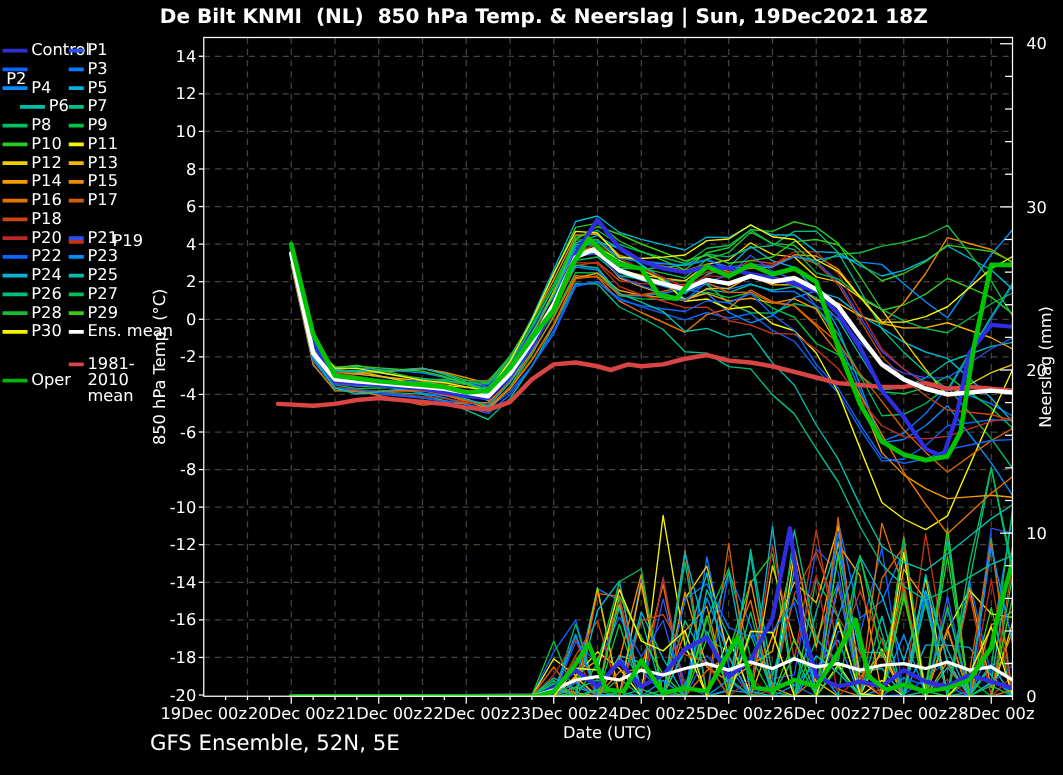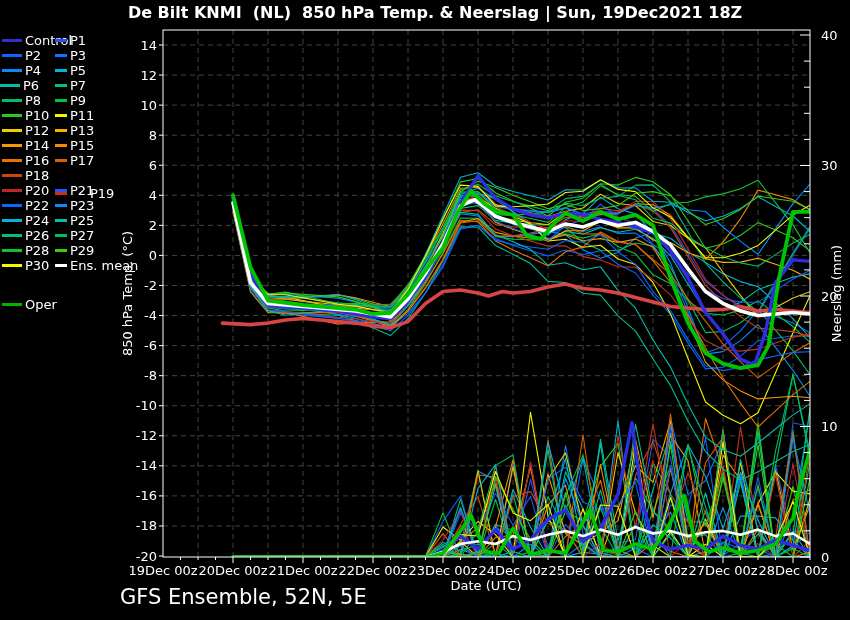--- a/index.html
+++ b/index.html
@@ -4,56 +4,56 @@
 <style>
   html,body{margin:0;padding:0;background:#000;width:850px;height:620px;overflow:hidden;
     font-family:"DejaVu Sans","Liberation Sans",sans-serif;}
   #stage{position:relative;width:850px;height:620px;background:#000;}
   #chart-title{position:absolute;left:10px;top:3px;width:850px;text-align:center;
     color:#fff;font-size:16px;font-weight:bold;white-space:pre;}
   #legend{position:absolute;left:0;top:0;width:163px;height:620px;}
   .li{position:absolute;display:flex;align-items:flex-start;color:#fff;font-size:13px;line-height:13px;}
   .li .sw{display:inline-block;height:3px;margin-top:5px;flex:0 0 auto;}
   .li .ll{margin-left:3px;white-space:normal;}
-  #footer-left{position:absolute;left:120px;top:585px;color:#fff;font-size:21px;}
+  #footer-left{position:absolute;left:120px;top:585px;color:#fff;font-size:17px;}
   #footer-right{position:absolute;left:648px;top:586px;color:#fff;font-size:17px;}
   svg{position:absolute;left:0;top:0;}
   text{fill:#fff;font-family:"DejaVu Sans","Liberation Sans",sans-serif;}
 </style>
 </head>
 <body>
 
 <div id="stage">
   <div id="chart-title">De Bilt KNMI  (NL)  850 hPa Temp. &amp; Neerslag | Sun, 19Dec2021 18Z</div>
   <div id="legend">
       <div class="li" style="left: 2px; top: 34px;">
         <span class="sw" style="background: rgb(48, 48, 204); width: 20px;"></span>
         <span class="ll">Control</span>
       </div>
       <div class="li" style="left: 55px; top: 34px;">
         <span class="sw" style="background: rgb(42, 82, 240); width: 12px;"></span>
         <span class="ll">P1</span>
       </div>
-      <div class="li" style="left: 2px; top: 49px;">
+      <div class="li" style="left: 2px; top: 49px; flex-direction: column;">
         <span class="sw" style="background: rgb(10, 100, 255); width: 20px;"></span>
         <span class="ll">P2</span>
       </div>
       <div class="li" style="left: 55px; top: 49px;">
         <span class="sw" style="background: rgb(10, 120, 255); width: 12px;"></span>
         <span class="ll">P3</span>
       </div>
       <div class="li" style="left: 2px; top: 64px;">
         <span class="sw" style="background: rgb(0, 140, 255); width: 20px;"></span>
         <span class="ll">P4</span>
       </div>
       <div class="li" style="left: 55px; top: 64px;">
         <span class="sw" style="background: rgb(0, 180, 220); width: 12px;"></span>
         <span class="ll">P5</span>
       </div>
-      <div class="li" style="left: 0; top: 79px; text-align: center;">
+      <div class="li" style="left: 16px; top: 79px; text-align: center;">
         <span class="sw" style="background: rgb(0, 191, 168); width: 20px;"></span>
         <span class="ll">P6</span>
       </div>
       <div class="li" style="left: 55px; top: 79px;">
         <span class="sw" style="background: rgb(0, 191, 138); width: 12px;"></span>
         <span class="ll">P7</span>
       </div>
       <div class="li" style="left: 2px; top: 94px;">
         <span class="sw" style="background: rgb(0, 191, 98); width: 20px;"></span>
         <span class="ll">P8</span>
@@ -142,20 +142,24 @@
         <span class="sw" style="background: rgb(55, 204, 20); width: 12px;"></span>
         <span class="ll">P29</span>
       </div>
       <div class="li" style="left: 2px; top: 259px;">
         <span class="sw" style="background: rgb(245, 245, 0); width: 20px;"></span>
         <span class="ll">P30</span>
       </div>
       <div class="li" style="left: 55px; top: 259px;">
         <span class="sw" style="background: rgb(255, 255, 255); width: 12px;"></span>
         <span class="ll">Ens. mean</span>
+      </div>
+      <div class="li" style="left: 55px; top: 285px;">
+        <span class="sw" style="background: rgb(217, 69, 69); width: 12px;"></span>
+        <span class="ll" style="width: 70px;">1981-2010 mean</span>
       </div>
       <div class="li" style="left: 2px; top: 298px;">
         <span class="sw" style="background: rgb(0, 180, 0); width: 20px;"></span>
         <span class="ll">Oper</span>
       </div>
     </div>
   <svg id="plot" width="850" height="620">
       <defs>
         <clipPath id="plotclip">
           <rect x="163" y="30" width="647" height="527"></rect>

